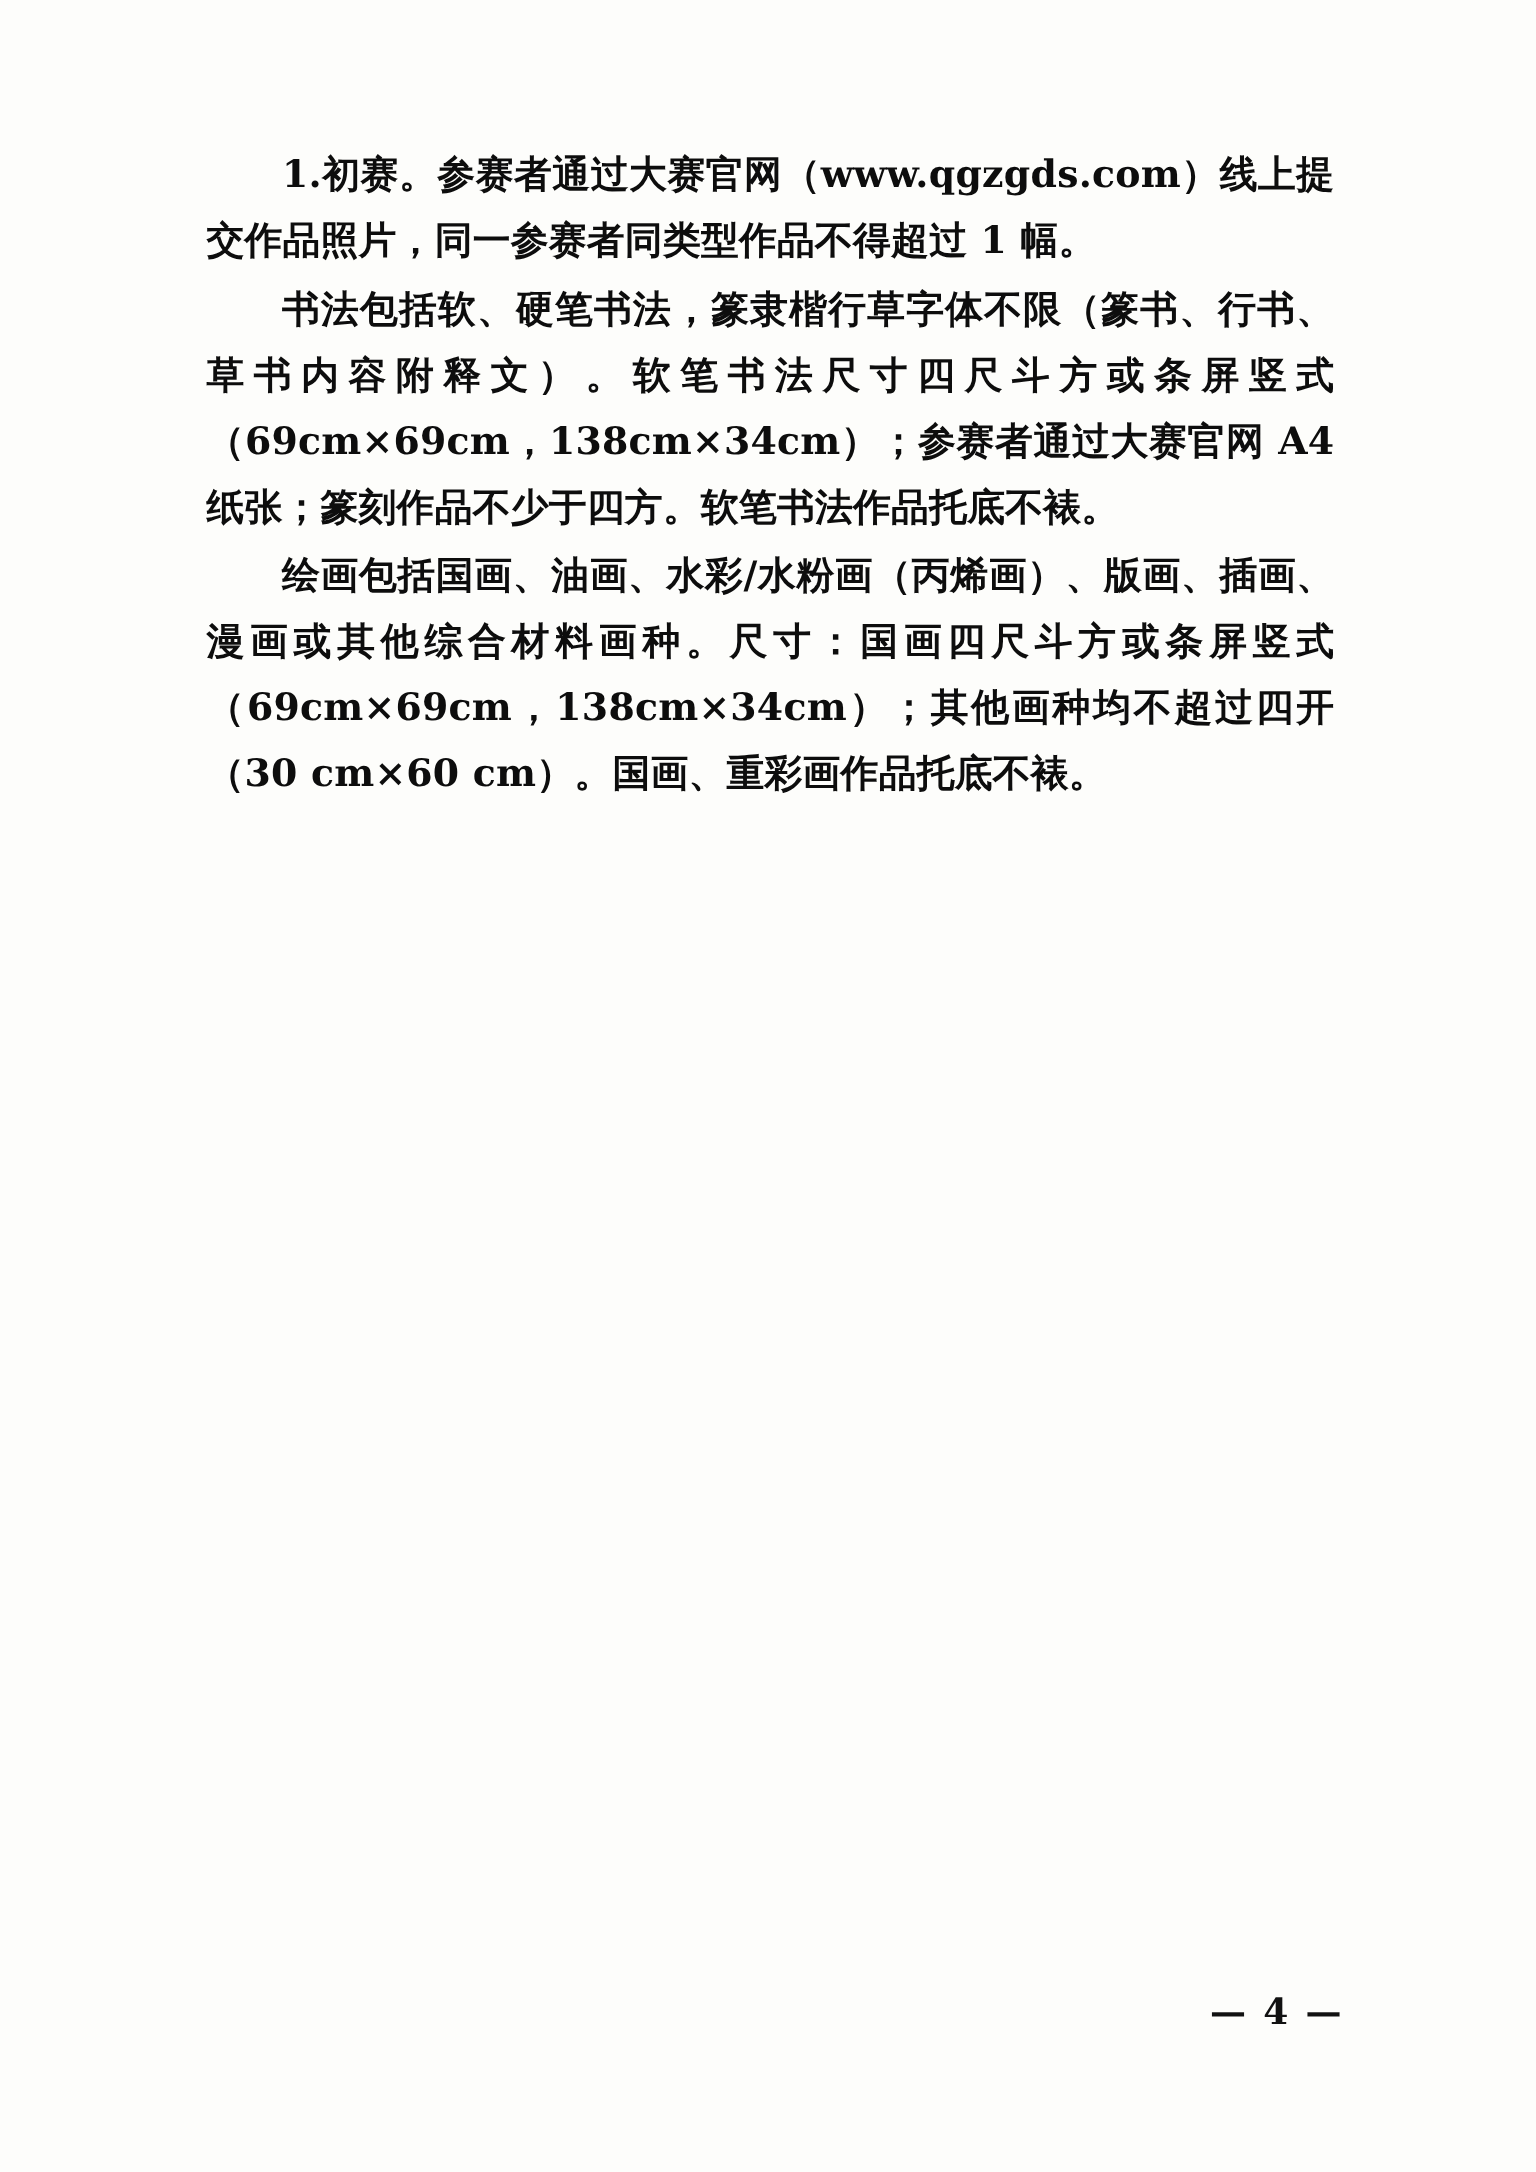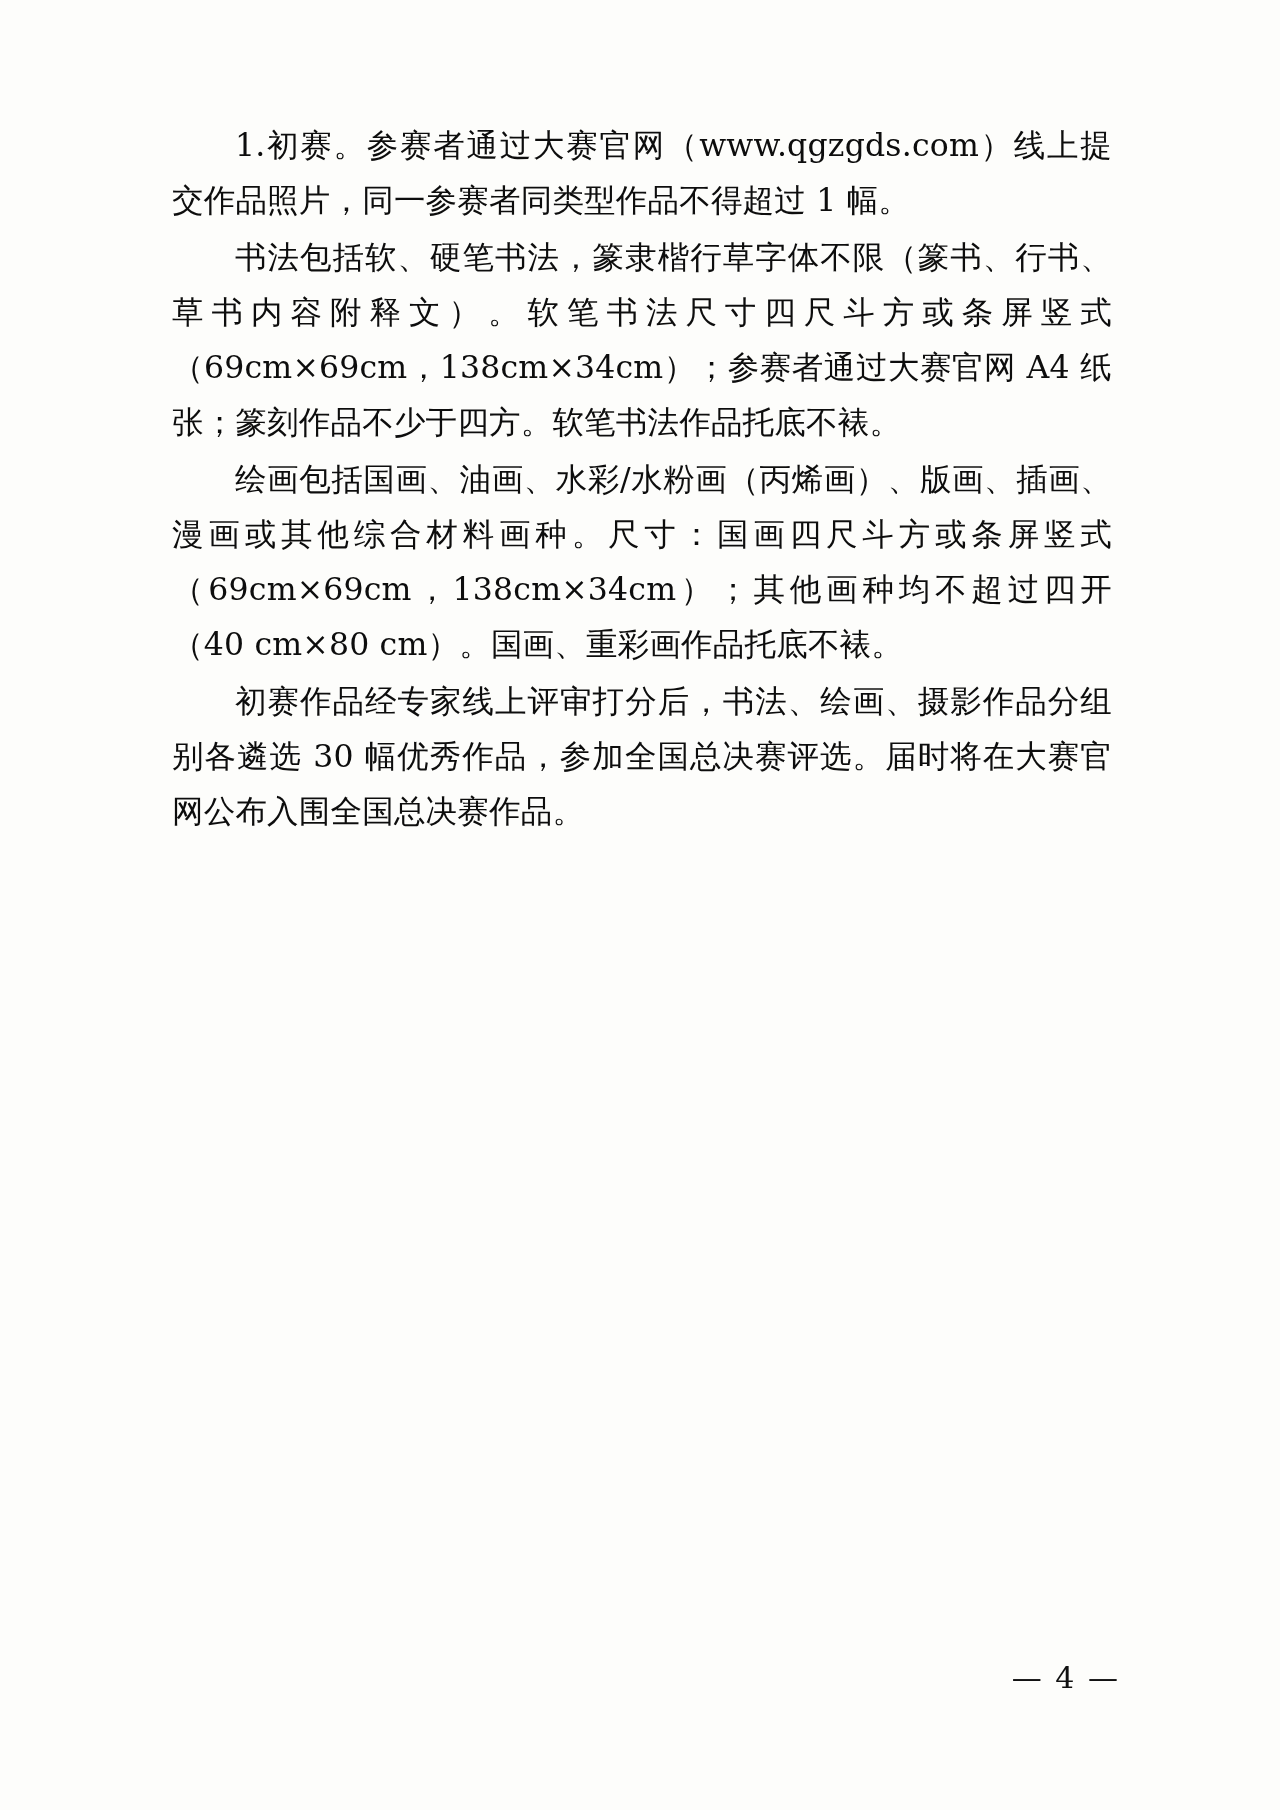--- a/index.html
+++ b/index.html
@@ -15,20 +15,21 @@
     position: relative;
     overflow: hidden;
   }
   .page {
     position: absolute;
     left: 0;
     top: 0;
     width: 1280px;
     height: 1810px;
     background: #fdfdfb;
+    font-weight: bold;
   }
   .content {
     position: absolute;
     left: 172px;
     top: 118px;
     width: 940px;
   }
   .para {
     font-size: 31.5px;
     line-height: 55px;
@@ -53,17 +54,16 @@
     letter-spacing: 2px;
   }
 </style>
 </head>
 <body>
 
 <div class="page">
   <div class="content">
     <p class="para">1.初赛。参赛者通过大赛官网（www.qgzgds.com）线上提交作品照片，同一参赛者同类型作品不得超过 1 幅。</p>
     <p class="para">书法包括软、硬笔书法，篆隶楷行草字体不限（篆书、行书、草书内容附释文）。软笔书法尺寸四尺斗方或条屏竖式（69cm×69cm，138cm×34cm）；参赛者通过大赛官网 A4 纸张；篆刻作品不少于四方。软笔书法作品托底不裱。</p>
-    <p class="para">绘画包括国画、油画、水彩/水粉画（丙烯画）、版画、插画、漫画或其他综合材料画种。尺寸：国画四尺斗方或条屏竖式（69cm×69cm，138cm×34cm）；其他画种均不超过四开（40 cm×80 cm）。国画、重彩画作品托底不裱。</p>
-    <p class="para">初赛作品经专家线上评审打分后，书法、绘画、摄影作品分组别各遴选 30 幅优秀作品，参加全国总决赛评选。届时将在大赛官网公布入围全国总决赛作品。</p>
+    <p class="para">绘画包括国画、油画、水彩/水粉画（丙烯画）、版画、插画、漫画或其他综合材料画种。尺寸：国画四尺斗方或条屏竖式（69cm×69cm，138cm×34cm）；其他画种均不超过四开（30 cm×60 cm）。国画、重彩画作品托底不裱。</p>
   </div>
   <div class="footer">— 4 —</div>
 </div>
 
 </body></html>

